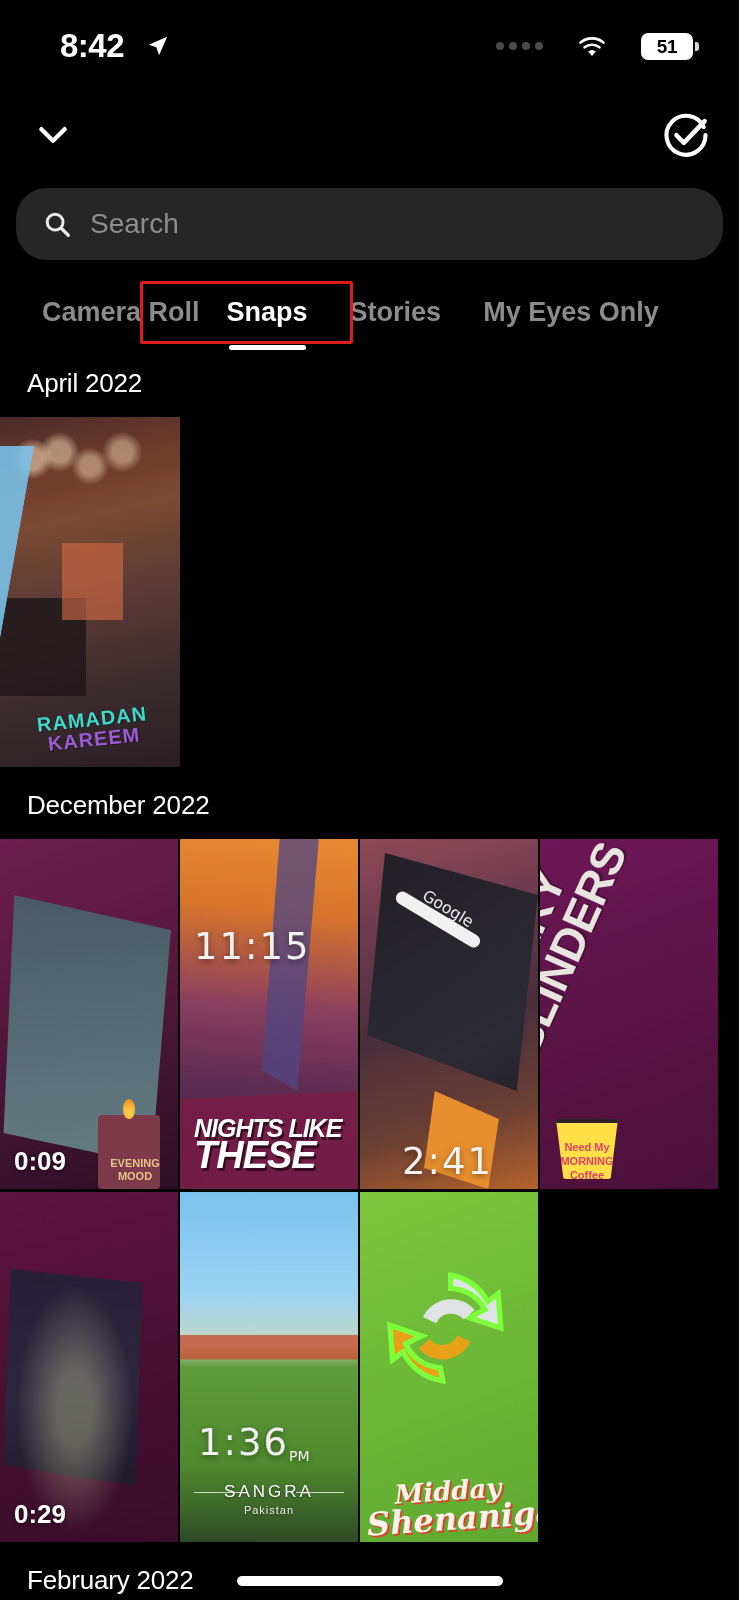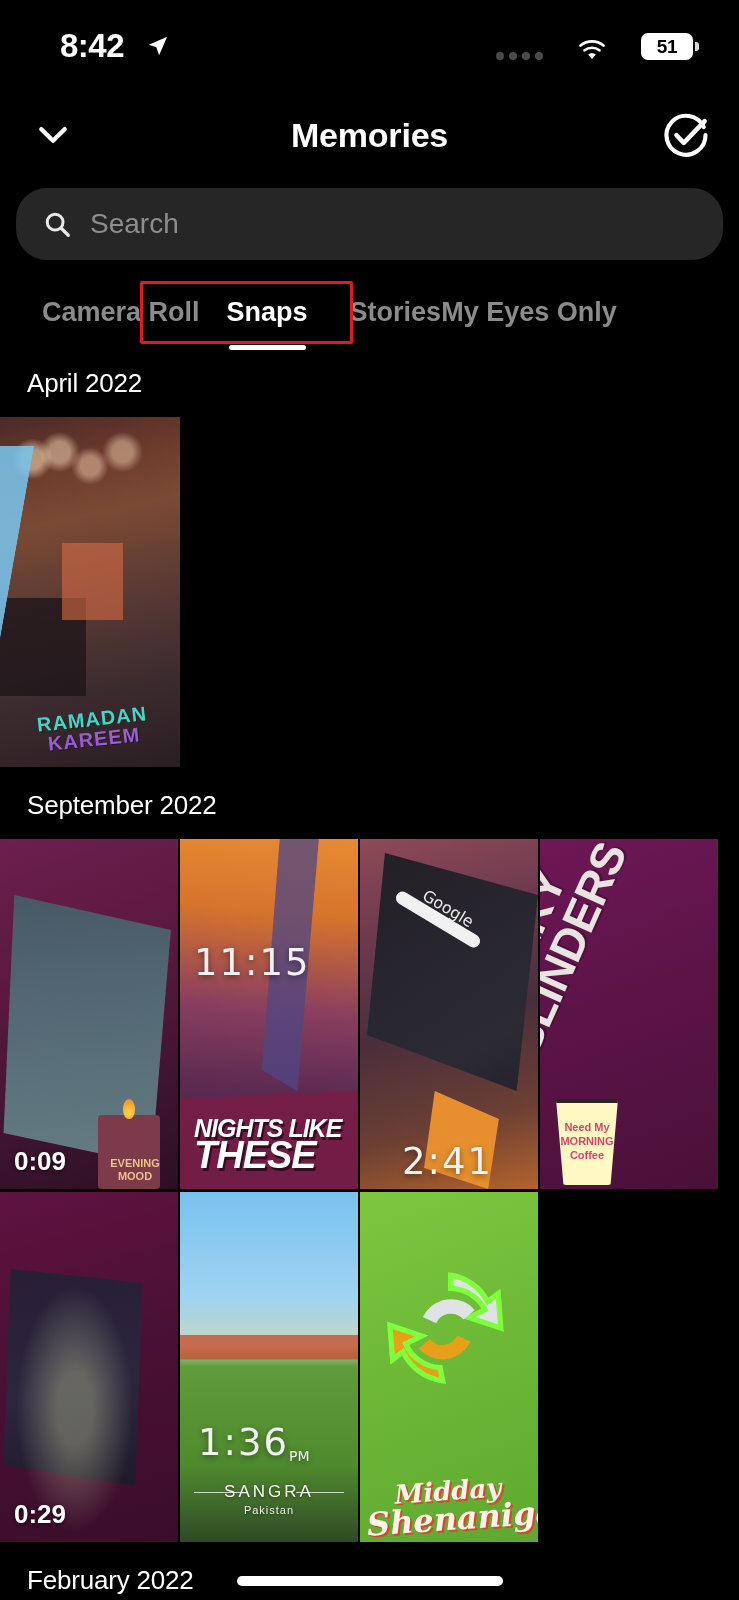--- a/index.html
+++ b/index.html
@@ -12,21 +12,21 @@
 
   
   .statusbar{
     position:absolute; left:0; top:0; width:739px; height:92px;
     display:flex; align-items:center; justify-content:space-between;
     padding:0 46px 0 60px;
   }
   .sb-left{ display:flex; align-items:center; gap:23px; }
   .sb-time{ font-size:33px; font-weight:700; letter-spacing:-0.5px; color:#fff; }
   .loc-arrow{ width:22px; height:22px; display:block; }
-  .sb-right{ display:flex; align-items:flex-end; gap:34px; }
+  .sb-right{ display:flex; align-items:center; gap:34px; }
   .dots{ display:flex; gap:5px; align-items:center; }
   .dots i{ width:8px; height:8px; border-radius:50%; background:#4a4a4a; display:block; }
   .wifi{ width:30px; height:22px; display:block; }
   .battery{
     position:relative; width:52px; height:27px; border-radius:7px; background:#fff;
     display:flex; align-items:center; justify-content:center;
   }
   .battery span{ font-size:19px; font-weight:700; color:#000; line-height:1; letter-spacing:-0.3px; }
   .battery:after{
     content:""; position:absolute; right:-6px; top:9px; width:4px; height:9px;
@@ -65,21 +65,21 @@
     height:72px; display:flex; align-items:center; white-space:nowrap;
   }
   .tab.active{ color:#fff; }
   .tab.active:after{
     content:""; position:absolute; left:2px; right:2px; bottom:-2px; height:5px;
     background:#fff; border-radius:3px;
   }
   .tab-snaps{ margin-left:27px; }
   .tab-camera{ margin-left:42px; }
   .tab-stories{ margin-left:42px; }
-  .tab-meo{ }
+  .tab-meo{ margin-left:42px; }
   .annot-box{
     position:absolute; left:140px; top:281px; width:213px; height:63px;
     border:3px solid #e01b1b; border-radius:2px; pointer-events:none;
   }
 
   
   .content{ position:absolute; left:0; top:348px; width:739px; }
   .month{
     font-size:26px; font-weight:400; color:#fff; padding:20px 0 18px 27px; letter-spacing:-0.2px;
   }
@@ -94,38 +94,37 @@
     color:#fff; text-shadow:0 1px 4px rgba(0,0,0,.6); z-index:6;
   }
   .art{ position:absolute; inset:0; }
   .ov{ position:absolute; color:#fff; }
 
   
   .tstamp{
     font-size:37px; font-weight:400; letter-spacing:2px; color:#f2f2f2;
     text-shadow:0 2px 6px rgba(0,0,0,.45);
     font-family:"DejaVu Sans", sans-serif;
-    margin-top:16px;
   }
   .tstamp small{ font-size:14px; vertical-align:bottom; letter-spacing:0; }
   .nights{
     font-style:italic; font-weight:700; color:#fff; line-height:.92;
     text-shadow:2px 3px 0 rgba(0,0,0,.55); letter-spacing:-1px;margin-top:28px;
   }
   .nights .l1{ font-size:25px; display:block; }
   .nights .l2{ font-size:38px; display:block; margin-top:-2px; }
   .peaky{
     position:absolute; left:-6px; top:10px; width:200px; height:290px;
     transform:rotate(-66deg); transform-origin:center;
     color:#e8e4e0; font-weight:700; font-size:46px; line-height:.95;
     letter-spacing:-1px; text-align:center; text-shadow:2px 2px 0 rgba(0,0,0,.25);
   }
   .cup{
-    position:absolute; left:16px; bottom:4px; width:62px; height:86px;
-    background:#fef9c3; border-radius:4px 4px 10px 10px;
+    position:absolute; left:16px; bottom:10px; width:62px; height:60px;
+    background:#fde047; border-radius:4px 4px 10px 10px;
     clip-path:polygon(0 0,100% 0,88% 100%,12% 100%);
   }
   .cup:before{
     content:""; position:absolute; left:-4px; top:-10px; width:70px; height:14px;
     background:#2a2224; border-radius:3px;
   }
   .cup b{
     position:absolute; left:0; right:0; top:22px; text-align:center;
     font-size:11px; line-height:1.25; color:#e2426a; font-weight:700;
   }
@@ -211,21 +210,20 @@
     </span>
   </div>
 </div>
 
 <div class="header">
   <div class="chev-btn">
     <svg viewBox="0 0 24 24">
       <path d="M5 8.5 12 15.5 19 8.5" stroke="#fff" stroke-width="2.6" fill="none" stroke-linecap="round" stroke-linejoin="round"></path>
     </svg>
   </div>
-  <div class="page-title">Memories</div>
   <div class="check-btn">
     <svg viewBox="0 0 24 24">
       <path d="M20.2 8.4A9 9 0 1 0 21 12" stroke="#fff" stroke-width="1.9" fill="none" stroke-linecap="round"></path>
       <path d="M7.6 12.1 11 15.6 20.6 5.6" stroke="#fff" stroke-width="2.1" fill="none" stroke-linecap="round" stroke-linejoin="round"></path>
     </svg>
   </div>
 </div>
 
 <div class="search">
   <svg viewBox="0 0 24 24">
@@ -269,21 +267,21 @@
           linear-gradient(96deg, rgba(220,110,70,.6) 0 100%) no-repeat 52% 46% / 34% 22%,
           linear-gradient(90deg, rgba(30,22,25,.85) 0 100%) no-repeat 0 72% / 48% 28%;
         opacity:.95;"></div>
       <div class="ramadan">
         <span class="r1">RAMADAN</span>
         <span class="r2">KAREEM</span>
       </div>
     </div>
   </div>
 
-  <div class="month">September 2022</div>
+  <div class="month">December 2022</div>
   <div class="grid">
 
     <div class="cell">
       <div class="art" style="
         background:linear-gradient(160deg,#6d1f4e 0%,#59183f 40%,#3d1430 75%,#2c0f24 100%);"></div>
       <div class="art" style="
         background:linear-gradient(175deg,#3e5560 0%,#52707a 45%,#6e8c90 100%);
         clip-path:polygon(8% 16%,96% 26%,85% 93%,2% 84%); opacity:.9;"></div>
       <div class="candle">
         <b><span>EVENING</span><br><span>MOOD</span></b>

